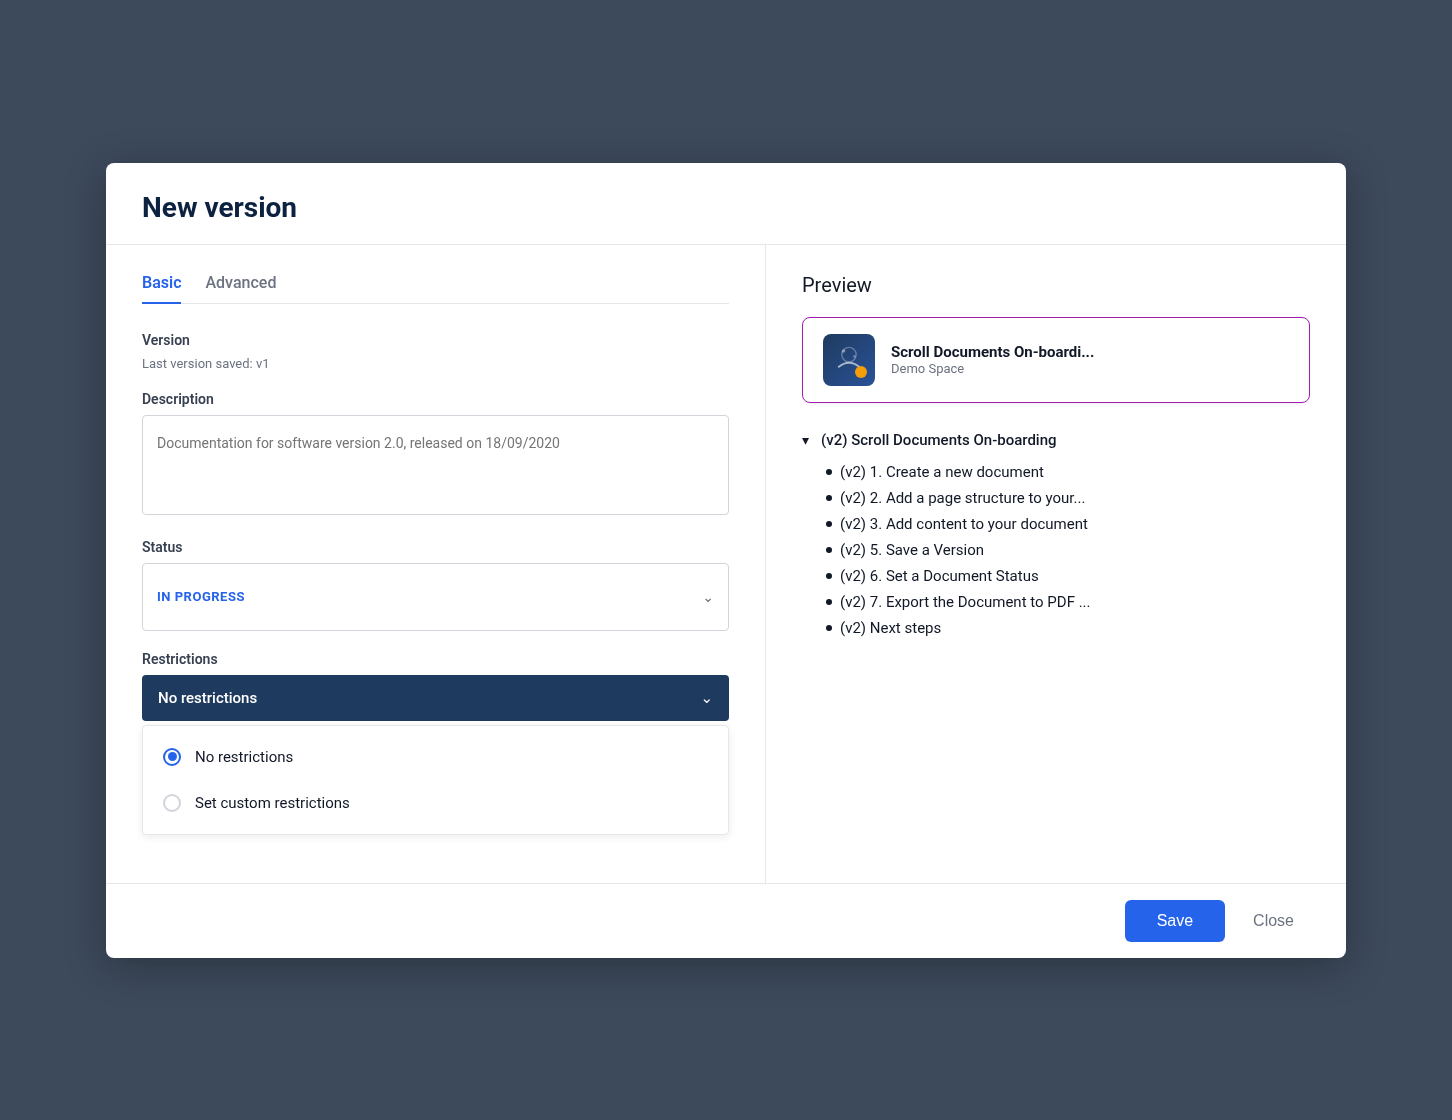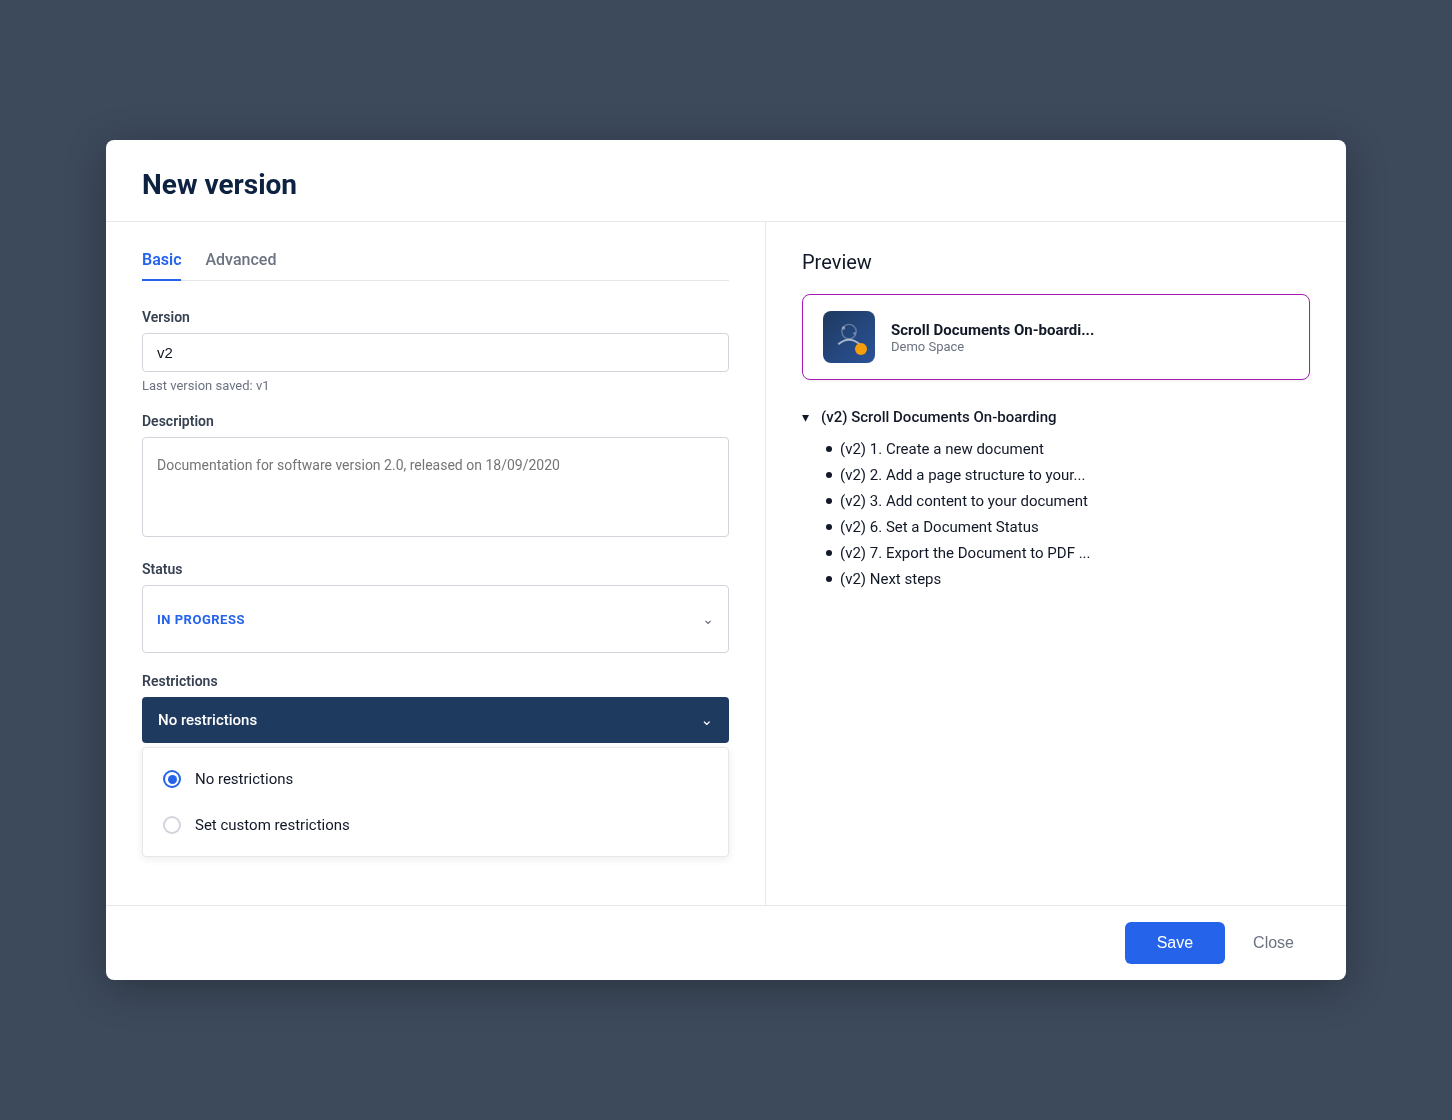--- a/index.html
+++ b/index.html
@@ -308,21 +308,20 @@
 
     <div class="left-panel">
 
       <div class="tabs">
         <div class="tab active">Basic</div>
         <div class="tab">Advanced</div>
       </div>
 
       <div class="form-group">
         <label class="form-label">Version</label>
-        <input class="form-input" type="text" value="v2" style="">
         <div class="form-hint">Last version saved: v1</div>
       </div>
 
       <div class="form-group">
         <label class="form-label">Description</label>
         <textarea class="form-textarea" placeholder="Documentation for software version 2.0, released on 18/09/2020" style=""></textarea>
       </div>
 
       <div class="form-group">
         <label class="form-label">Status</label>
@@ -385,20 +384,24 @@
             <div class="tree-item">
               <div class="tree-bullet"></div>
               <span>(v2) 2. Add a page structure to your...</span>
             </div>
             <div class="tree-item">
               <div class="tree-bullet"></div>
               <span>(v2) 3. Add content to your document</span>
             </div>
             <div class="tree-item">
               <div class="tree-bullet"></div>
+              <span>(v2) 5. Save a Version</span>
+            </div>
+            <div class="tree-item">
+              <div class="tree-bullet"></div>
               <span>(v2) 6. Set a Document Status</span>
             </div>
             <div class="tree-item">
               <div class="tree-bullet"></div>
               <span>(v2) 7. Export the Document to PDF ...</span>
             </div>
             <div class="tree-item">
               <div class="tree-bullet"></div>
               <span>(v2) Next steps</span>
             </div>

